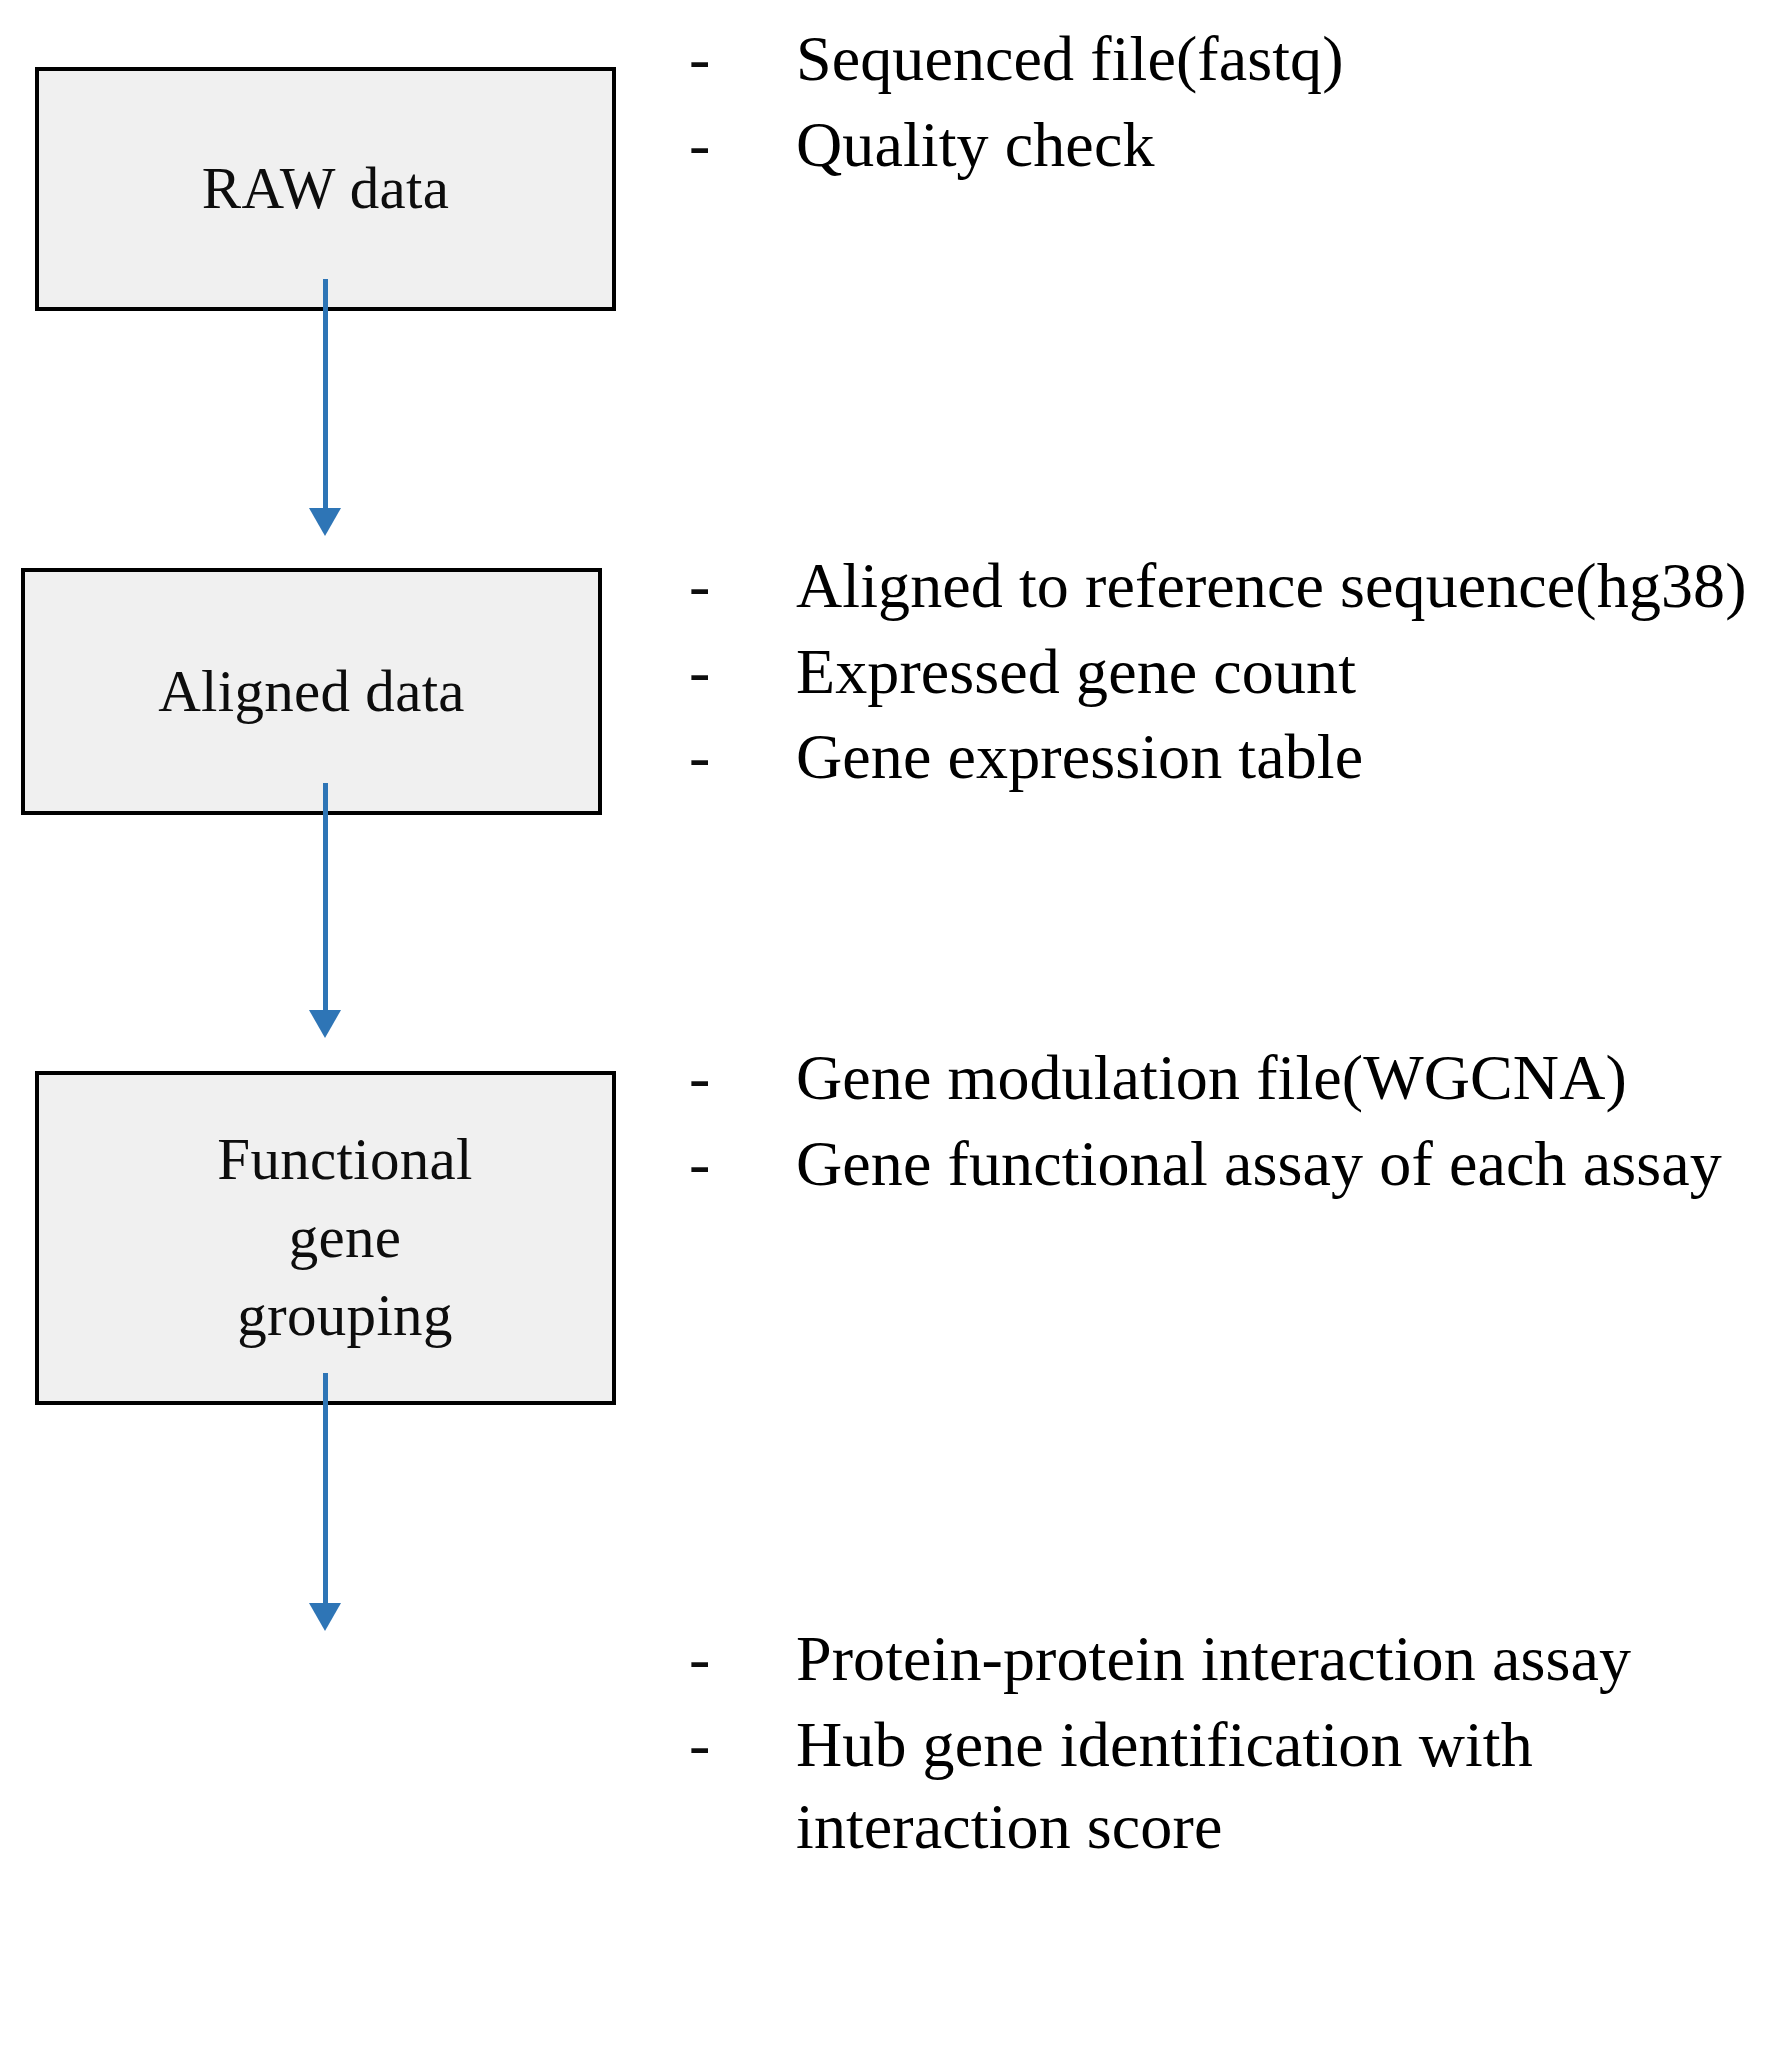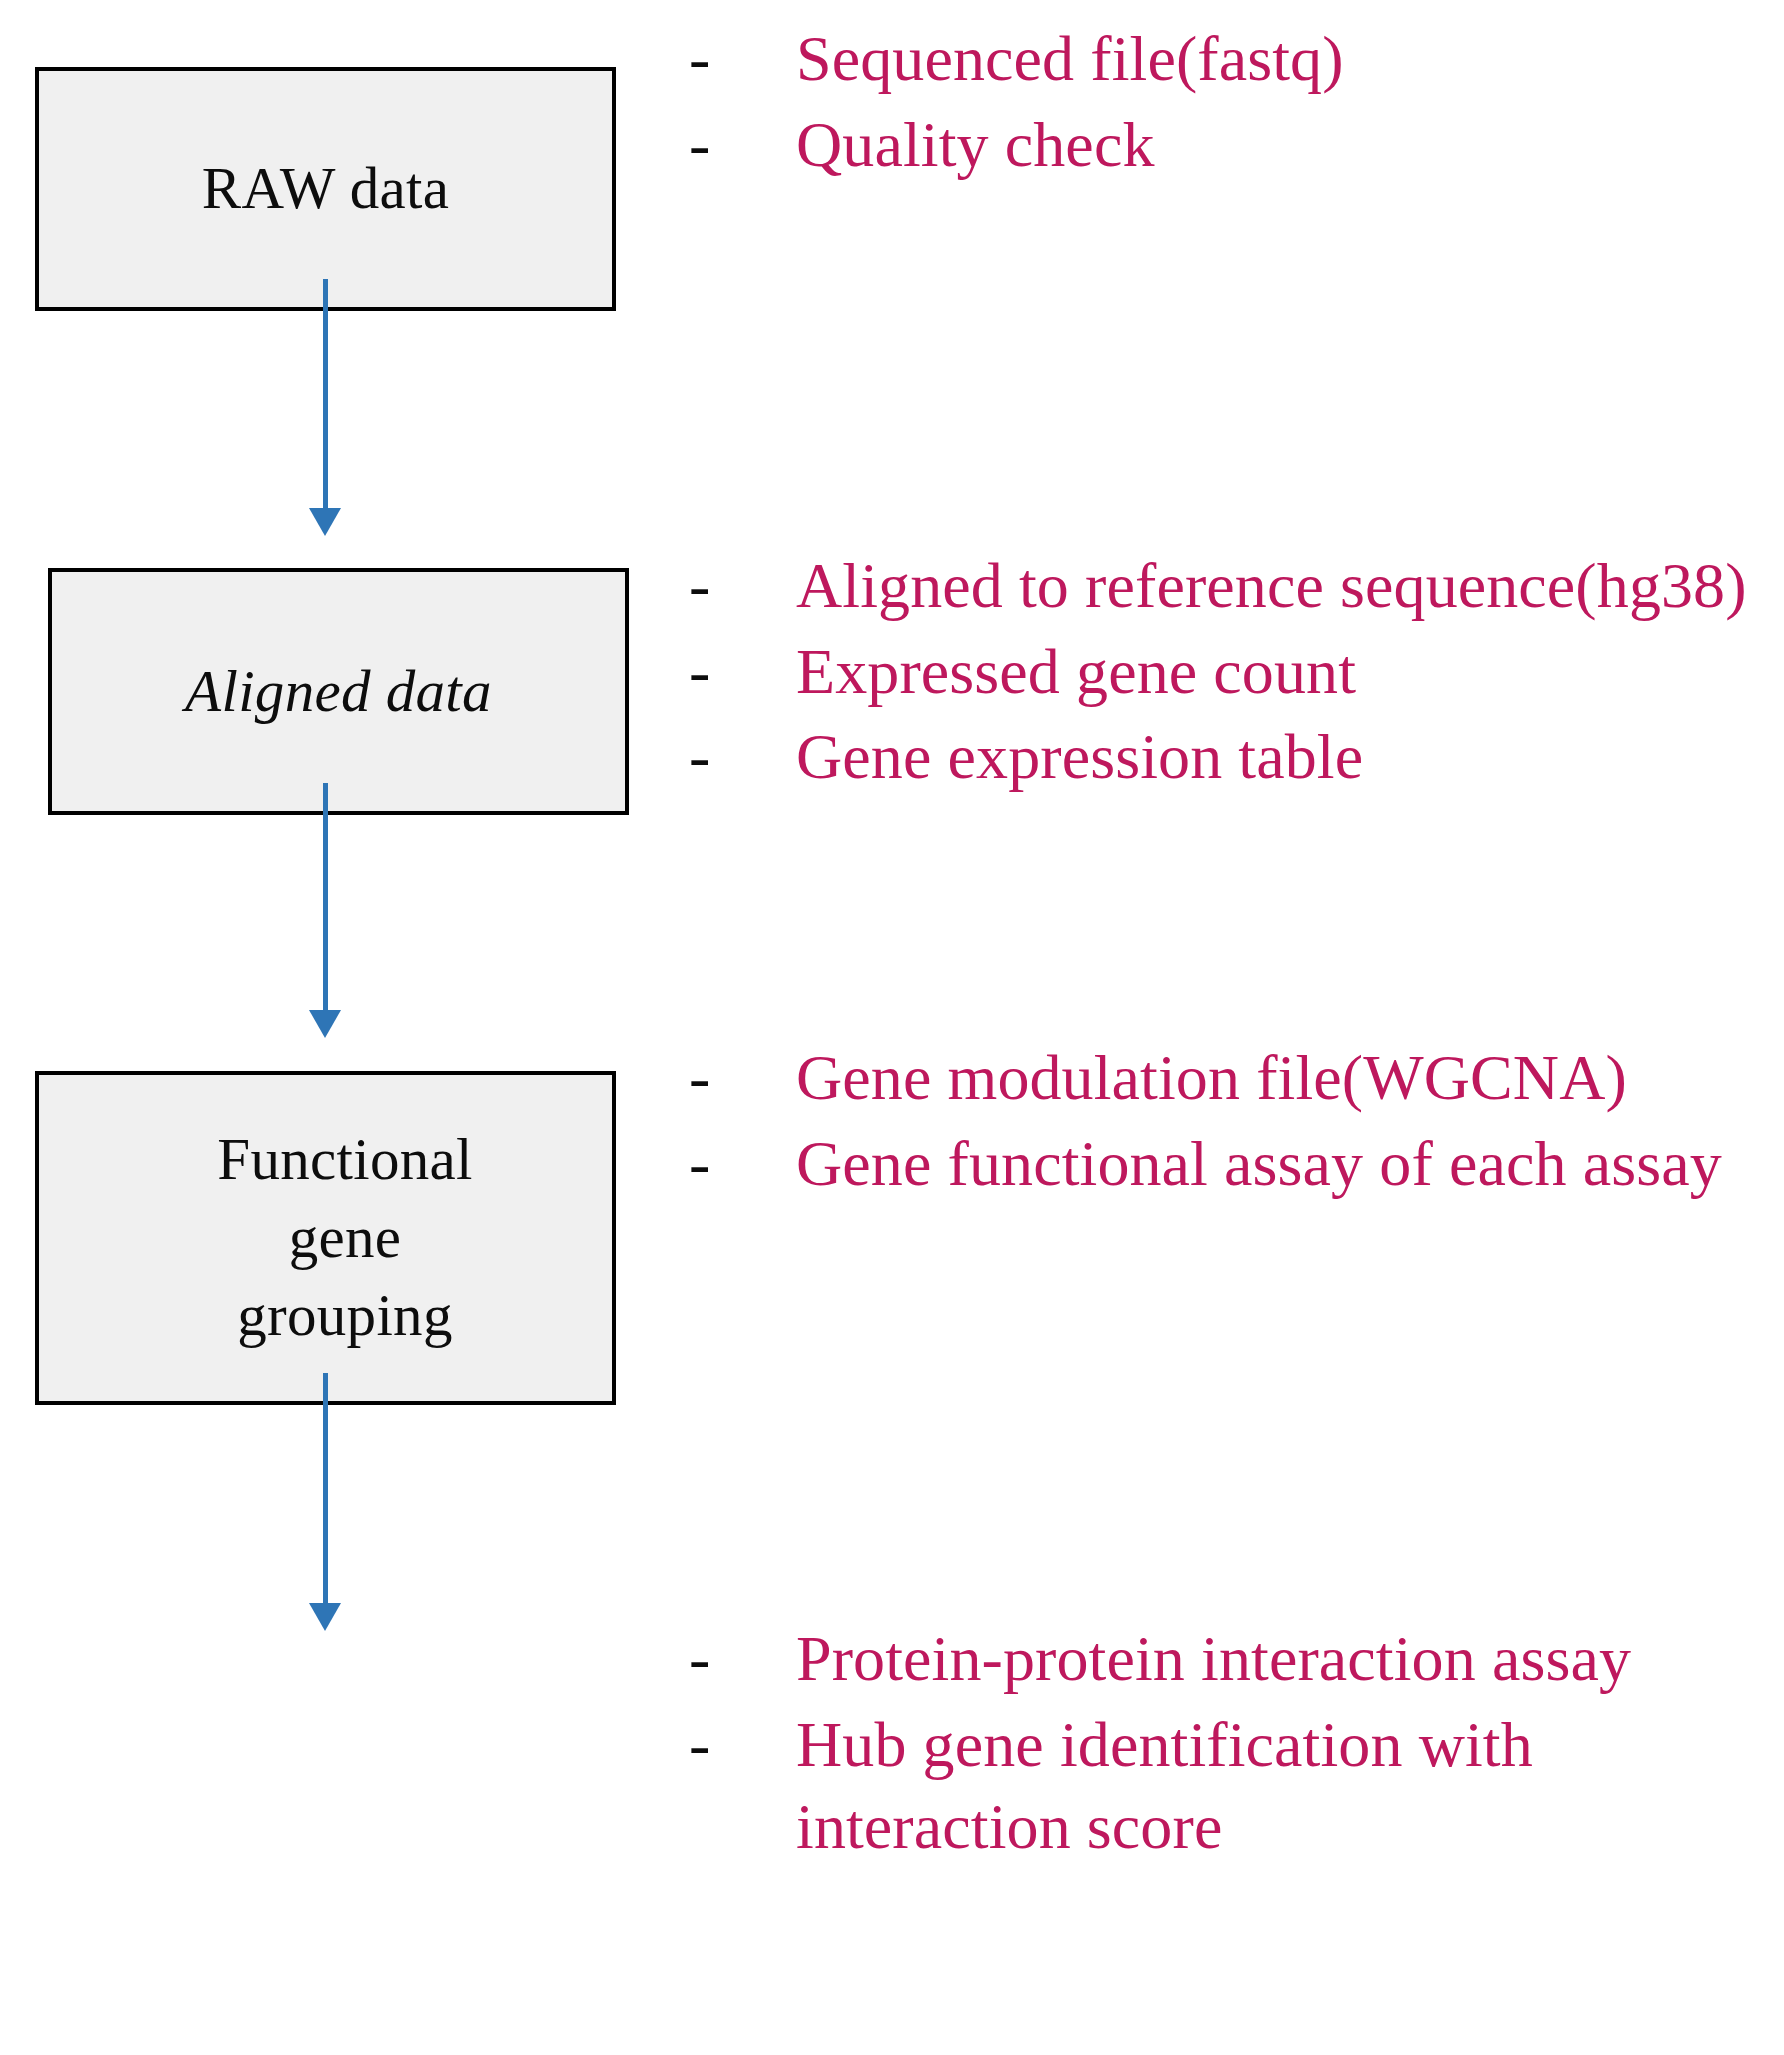--- a/index.html
+++ b/index.html
@@ -76,21 +76,21 @@
     flex: 0 0 auto;
     width: 107px;
     font-size: 64px;
     line-height: 1.28;
     color: #0d0d0d;
   }
   .annot-text {
     flex: 1 1 auto;
     font-size: 64px;
     line-height: 1.28;
-    color: #be185d;
+    color: #000000;
     letter-spacing: 0.1px;
   }
 </style>
 </head>
 <body>
 
 <div id="canvas">
 
   <div class="node-box" style="left:35px; top:35px; width:581px; height:244px;">
     <span class="node-label">RAW data</span>
@@ -105,21 +105,21 @@
     <div class="annot-item">
       <span class="annot-dash">-</span>
       <span class="annot-text">Sequenced file(fastq)</span>
     </div>
     <div class="annot-item">
       <span class="annot-dash">-</span>
       <span class="annot-text">Quality check</span>
     </div>
   </div>
 
-  <div class="node-box" style="left:48px; top:536px; width:581px; height:247px;font-style:italic;">
+  <div class="node-box" style="left:21px; top:536px; width:581px; height:247px;">
     <span class="node-label">Aligned data</span>
   </div>
 
   <div class="connector" style="left:325px; top:783px; height:256px;">
     <div class="shaft" style="height:227px;"></div>
     <div class="head" style="top:227px;"></div>
   </div>
 
   <div class="annot-group" style="top:545px;">
     <div class="annot-item">

